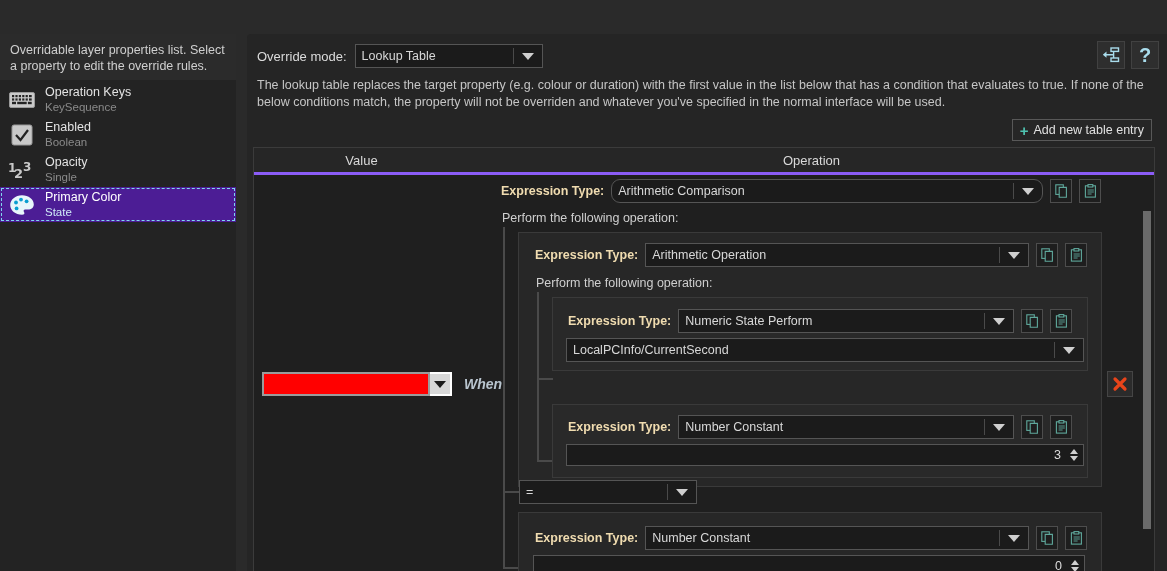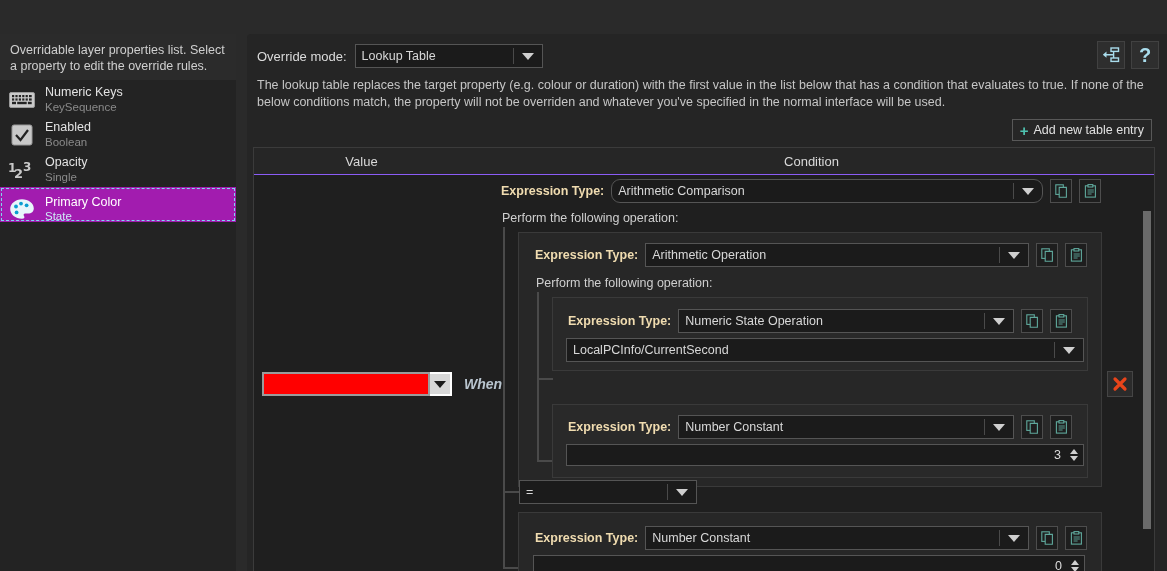--- a/index.html
+++ b/index.html
@@ -34,24 +34,23 @@
   }
   .prop-list { padding-top: 2px; }
   .prop-item {
     display: flex; align-items: center;
     height: 35px;
     padding: 0 8px;
     gap: 9px;
     cursor: default;
   }
   .prop-item.selected {
-    background: #a21caf;
+    background: #4c1d95;
     outline: 1px dashed #7fd6f0;
     outline-offset: -2px;
-    align-items: flex-end;
   }
   .prop-icon {
     width: 28px; height: 26px;
     flex: 0 0 28px;
     display: flex; align-items: center; justify-content: center;
   }
   .prop-text { display: flex; flex-direction: column; line-height: 1.05; }
   .prop-name { color: #e3e3e3; font-size: 12.5px; }
   .prop-type { color: #8a8a8a; font-size: 11.5px; margin-top: 1px; }
   .prop-item.selected .prop-name { color: #ffffff; }
@@ -151,21 +150,21 @@
   
   .table-wrap {
     margin: 0 12px 0 6px;
     border: 1px solid #3b3b3b;
     background: #242424;
     position: relative;
   }
   .table-head {
     display: flex;
     height: 27px;
-    border-bottom: 1px solid #8b5cf6;
+    border-bottom: 3px solid #8b5cf6;
     background: #262626;
   }
   .th {
     color: #d9d9d9; font-size: 13px;
     display: flex; align-items: center; justify-content: center;
   }
   .th.value { flex: 0 0 215px; }
   .th.cond  { flex: 1 1 auto; }
 
   .table-body {
@@ -322,21 +321,21 @@
                 <rect x="13.2" y="6.4" width="2.2" height="2.2"></rect>
               <rect x="16.6" y="6.4" width="2.2" height="2.2"></rect>
                 <rect x="20" y="6.4" width="2.7" height="2.2"></rect>
               <rect x="3" y="9.8" width="4" height="2.4"></rect>
                 <rect x="8.2" y="9.8" width="9.5" height="2.4"></rect>
               <rect x="18.9" y="9.8" width="3.8" height="2.4"></rect>
             </g>
           </svg>
         </span>
         <span class="prop-text">
-          <span class="prop-name">Numeric Keys</span>
+          <span class="prop-name">Operation Keys</span>
           <span class="prop-type">KeySequence</span>
         </span>
       </div>
 
       <div class="prop-item">
         <span class="prop-icon">
           <svg width="22" height="22" viewBox="0 0 22 22">
             <rect x="1" y="1" width="20" height="20" rx="2" fill="#c9c9c9" stroke="#9a9a9a"></rect>
             <path d="M5 11 L9.5 16 L17 6" fill="none" stroke="#232323" stroke-width="2.2"></path>
           </svg>
@@ -416,21 +415,21 @@
       <div class="add-btn">
         <span class="plus">+</span>
         <span>Add new table entry</span>
       </div>
     </div>
 
     <div class="table-wrap">
 
       <div class="table-head">
         <div class="th value">Value</div>
-        <div class="th cond">Condition</div>
+        <div class="th cond">Operation</div>
       </div>
 
       <div class="table-body">
 
         <div class="value-cell" style="left:8px; top:197px;">
           <div class="color-combo">
             <div class="color-swatch" style="background: rgb(255, 0, 0);"></div>
             <div class="color-arrow">
                 <i></i>
               </div>
@@ -506,21 +505,21 @@
         <div class="rail" style="left:283px; top:117px; width:2px; height:88px;"></div>
         <div class="rail" style="left:283px; top:203px; width:16px; height:2px;"></div>
         <div class="rail" style="left:283px; top:203px; width:2px; height:84px;"></div>
         <div class="rail" style="left:283px; top:285px; width:16px; height:2px;"></div>
 
         <div class="exp-block lvl3" style="left:298px; top:122px; width:536px; height:74px;"></div>
 
         <div class="exp-row" style="position:absolute; left:314px; top:134px; width:504px;">
           <span class="exp-label">Expression Type:</span>
           <div class="combo" style="flex:1 1 auto;">
-            <span class="combo-text">Numeric State Operation</span>
+            <span class="combo-text">Numeric State Perform</span>
             <span class="combo-sep"></span>
             <span class="combo-arrow">
                 <i></i>
               </span>
           </div>
           <div class="tool-btn">
             <svg width="13" height="14" viewBox="0 0 13 14">
               <rect x="0.8" y="0.8" width="7.5" height="9.6" fill="none" stroke="#5fa89c" stroke-width="1.1"></rect>
               <path d="M4.2 3.4 h7.2 v9.8 h-7.2 z" fill="#1e1e1e" stroke="#5fa89c" stroke-width="1.1"></path>
             </svg>

